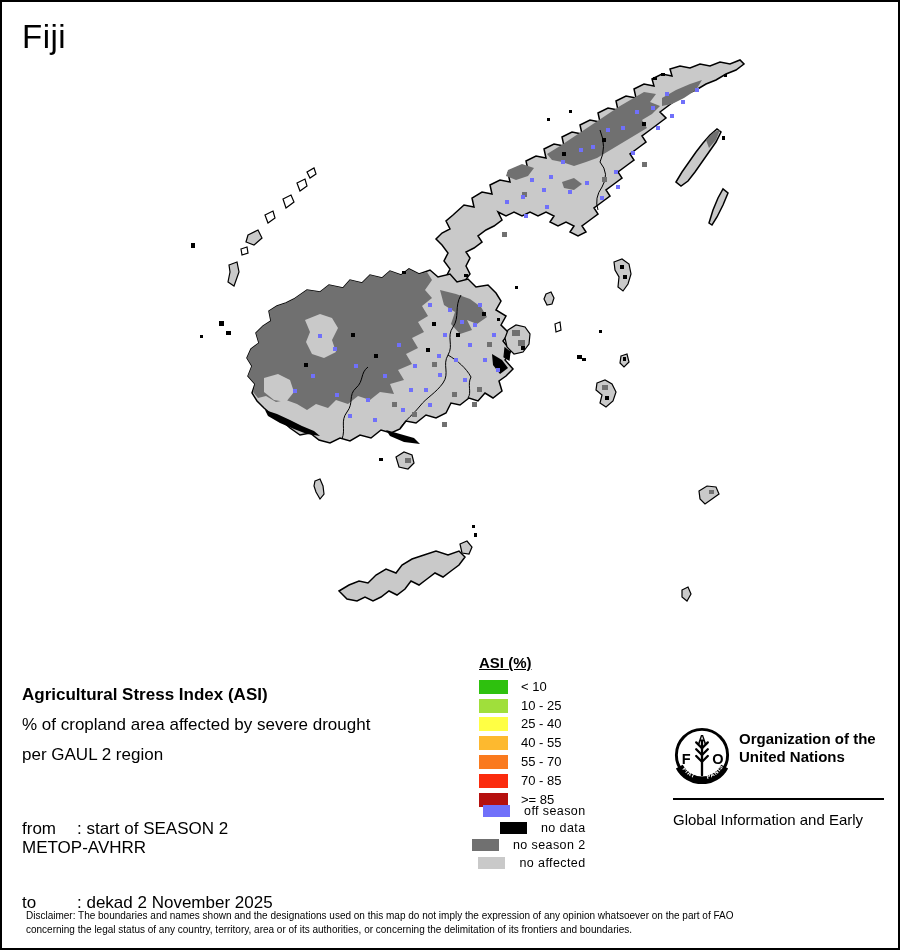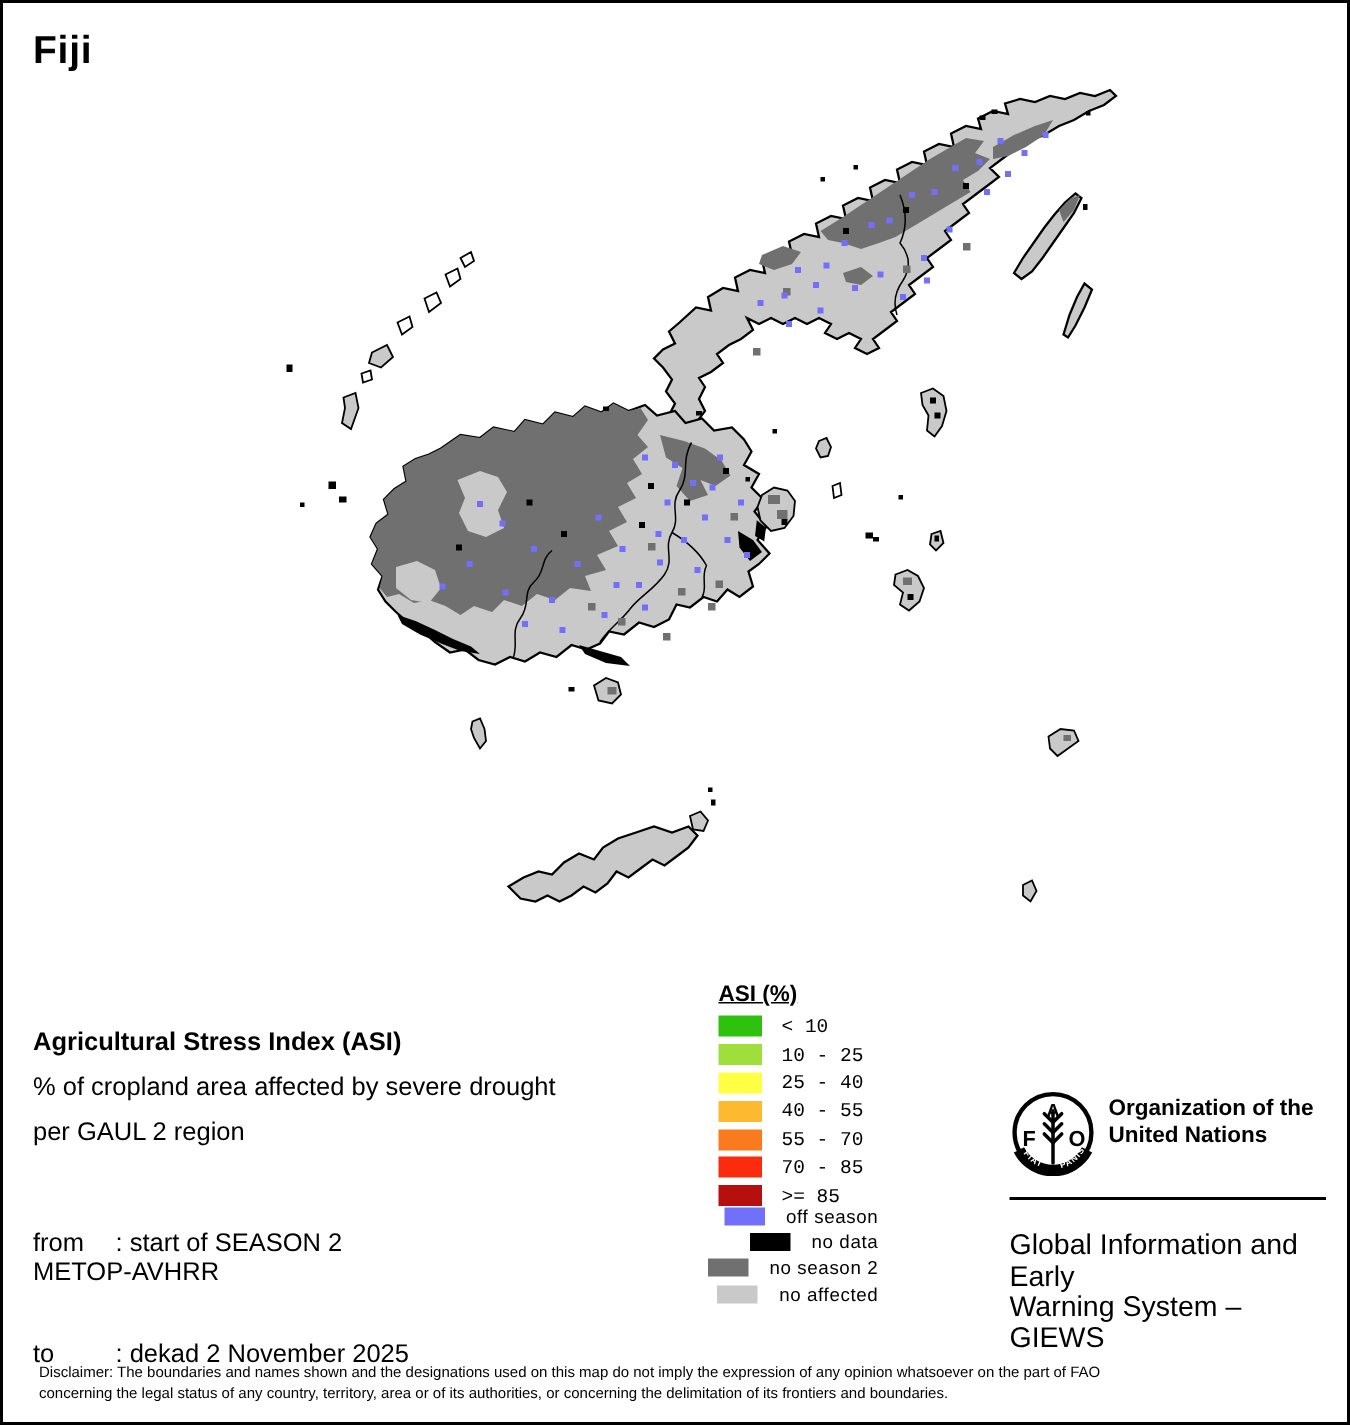--- a/index.html
+++ b/index.html
@@ -1,39 +1,39 @@
 <!DOCTYPE html>
 <html style="--sea: #ffffff; --no-cropland: #c9c9c9; --no-season2: #707070; --off-season: #7070fa; --no-data: #000000; --outline: #000000;"><head>
 <meta charset="utf-8">
 <style>
   html,body{margin:0;padding:0;background:#fff;}
   .page{position:relative;width:900px;height:950px;background:#fff;border:2px solid #000;
         box-sizing:border-box;overflow:hidden;font-family:"Liberation Sans",sans-serif;color:#000;}
   .map-svg{position:absolute;left:0;top:0;width:896px;height:946px;}
-  .title{position:absolute;left:20px;top:16px;font-size:26px;font-weight:bold;letter-spacing:0.5px;}
+  .title{position:absolute;left:20px;top:16px;font-size:33px;font-weight:normal;letter-spacing:0.5px;}
   .info{position:absolute;left:20px;top:650px;font-size:17px;line-height:30px;width:450px;}
   .info .heading{font-weight:bold;margin-top:28px;}
   .row-lbl{display:inline-block;width:55px;margin-top:44px;}
   .sensor{position:absolute;left:20px;top:836px;font-size:17px;}
   .projection{position:absolute;left:20px;top:868px;font-size:17px;}
   .asi-legend{position:absolute;left:477px;top:652px;}
   .asi-legend .lg-title{font-size:15px;font-weight:bold;text-decoration:underline;margin-bottom:4px;}
-  .lrow{display:flex;align-items:center;height:18.8px;font-family:Liberation Mono, monospace;}
+  .lrow{display:flex;align-items:flex-end;height:18.8px;}
   .lrow .sw{width:29px;height:14px;margin-right:13px;flex:0 0 auto;}
   .lrow .lbl{font-size:13px;}
   .extra-legend{position:absolute;left:470px;top:800px;}
   .xrow{display:flex;align-items:center;height:17.3px;justify-content:flex-end;}
   .xrow .sw{width:27px;height:12px;margin-right:14px;flex:0 0 auto;}
   .xrow .lbl{font-size:12.5px;letter-spacing:0.4px;}
   .fao{position:absolute;left:671px;top:722px;width:212px;}
   .fao-top{display:flex;align-items:flex-start;}
   .fao-logo{width:58px;height:58px;flex:0 0 auto;margin-top:2px;}
   .fao-name{margin-left:8px;font-size:15px;font-weight:bold;line-height:17.5px;padding-top:6px;}
   .fao-rule{height:2px;background:#000;margin-top:14px;width:211px;}
-  .giews{margin-top:21px;font-size:19px;line-height:20.5px;}
+  .giews{margin-top:10px;font-size:15px;line-height:20.5px;}
   .disclaimer{position:absolute;left:24px;top:907px;width:884px;font-size:10px;line-height:13.8px;}
 </style>
 </head>
 <body>
 
 <div class="page">
 
   <svg class="map-svg" viewBox="0 0 896 946">
     <g stroke="var(--outline)" stroke-width="1.5" stroke-linejoin="miter">
 
@@ -305,21 +305,20 @@
         </text>
       </svg>
       <div class="fao-name">
         <div>Organization of the</div>
         <div>United Nations</div>
       </div>
     </div>
     <div class="fao-rule"></div>
     <div class="giews">
       <div>Global Information and Early</div>
-      <div>Warning System – GIEWS</div>
     </div>
   </div>
 
   <div class="disclaimer">
     <div>Disclaimer: The boundaries and names shown and the designations used on this map do not imply the expression of any opinion whatsoever on the part of FAO</div>
     <div>concerning the legal status of any country, territory, area or of its authorities, or concerning the delimitation of its frontiers and boundaries.</div>
   </div>
 
 </div>
 

